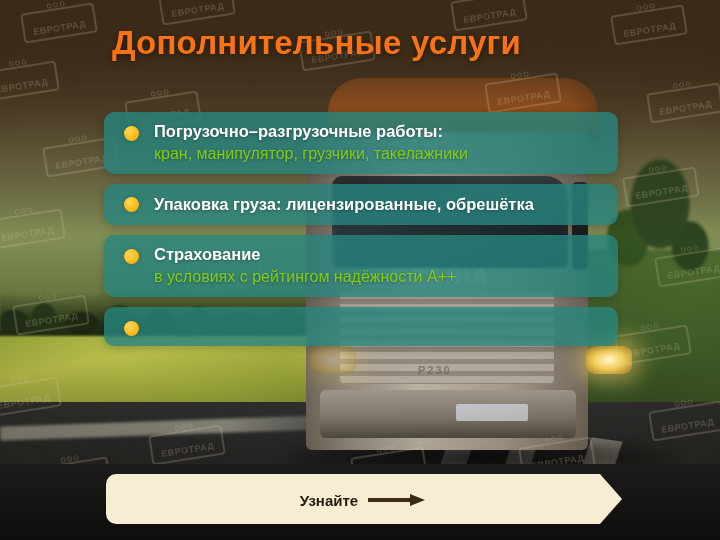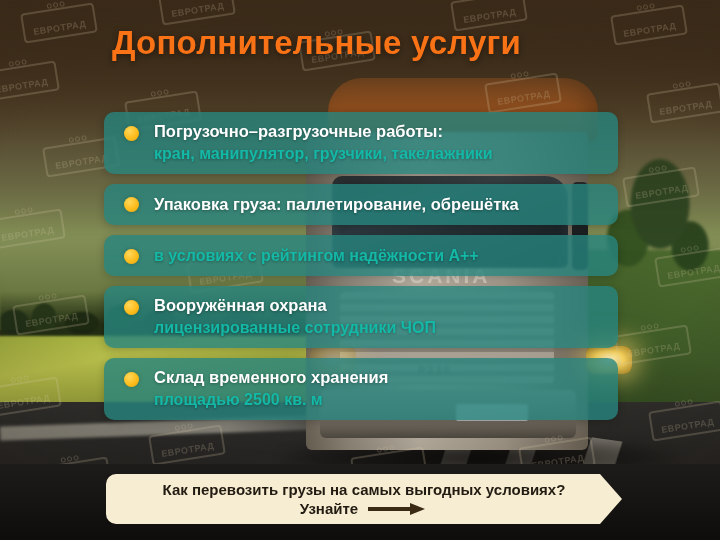--- a/index.html
+++ b/index.html
@@ -372,22 +372,22 @@
   .feature .line1 {
     font-size: 16.5px;
     font-weight: bold;
     color: #ffffff;
     line-height: 1.25;
     text-shadow: 0 1px 3px #00000055;
     white-space: nowrap;
   }
   .feature .line2 {
     font-size: 16px;
-    font-weight: bold;
-    color: #14b8a6;
+    font-weight: normal;
+    color: #84cc16;
     line-height: 1.25;
     margin-top: 2px;
     text-shadow: 0 1px 3px #00000055;
     white-space: nowrap;
   }
   .feature.single { padding-top: 10px; padding-bottom: 11px; }
   .feature.single .bullet { margin-top: 3px; }
 
   
   .ribbon-band {
@@ -638,53 +638,42 @@
       <span class="bullet"></span>
       <span class="ftext">
         <span class="line1">Погрузочно–разгрузочные работы:</span>
         <span class="line2" style="display:block">кран, манипулятор, грузчики, такелажники</span>
       </span>
     </div>
 
     <div class="feature single">
       <span class="bullet"></span>
       <span class="ftext">
-        <span class="line1">Упаковка груза: паллетирование, обрешётка</span>
+        <span class="line1">Упаковка груза: лицензированные, обрешётка</span>
       </span>
     </div>
 
     <div class="feature">
       <span class="bullet"></span>
       <span class="ftext">
+        <span class="line1">Страхование</span>
         <span class="line2" style="display:block">в условиях с рейтингом надёжности А++</span>
       </span>
     </div>
 
     <div class="feature">
       <span class="bullet"></span>
-      <span class="ftext">
-        <span class="line1">Вооружённая охрана</span>
-        <span class="line2" style="display:block">лицензированные сотрудники ЧОП</span>
-      </span>
-    </div>
-
-    <div class="feature">
-      <span class="bullet"></span>
-      <span class="ftext">
-        <span class="line1">Склад временного хранения</span>
-        <span class="line2" style="display:block">площадью 2500 кв. м</span>
-      </span>
-    </div>
+    </div>
+
 
   </div>
 
   <div class="ribbon-band"></div>
 
   <div class="ribbon">
-    <div class="ribbon-line1">Как перевозить грузы на самых выгодных условиях?</div>
     <div class="ribbon-line2">
       <span class="rl2-text">Узнайте</span>
       <span class="arrow-icon"></span>
     </div>
   </div>
 
 
 </div>
 
 </body></html>

